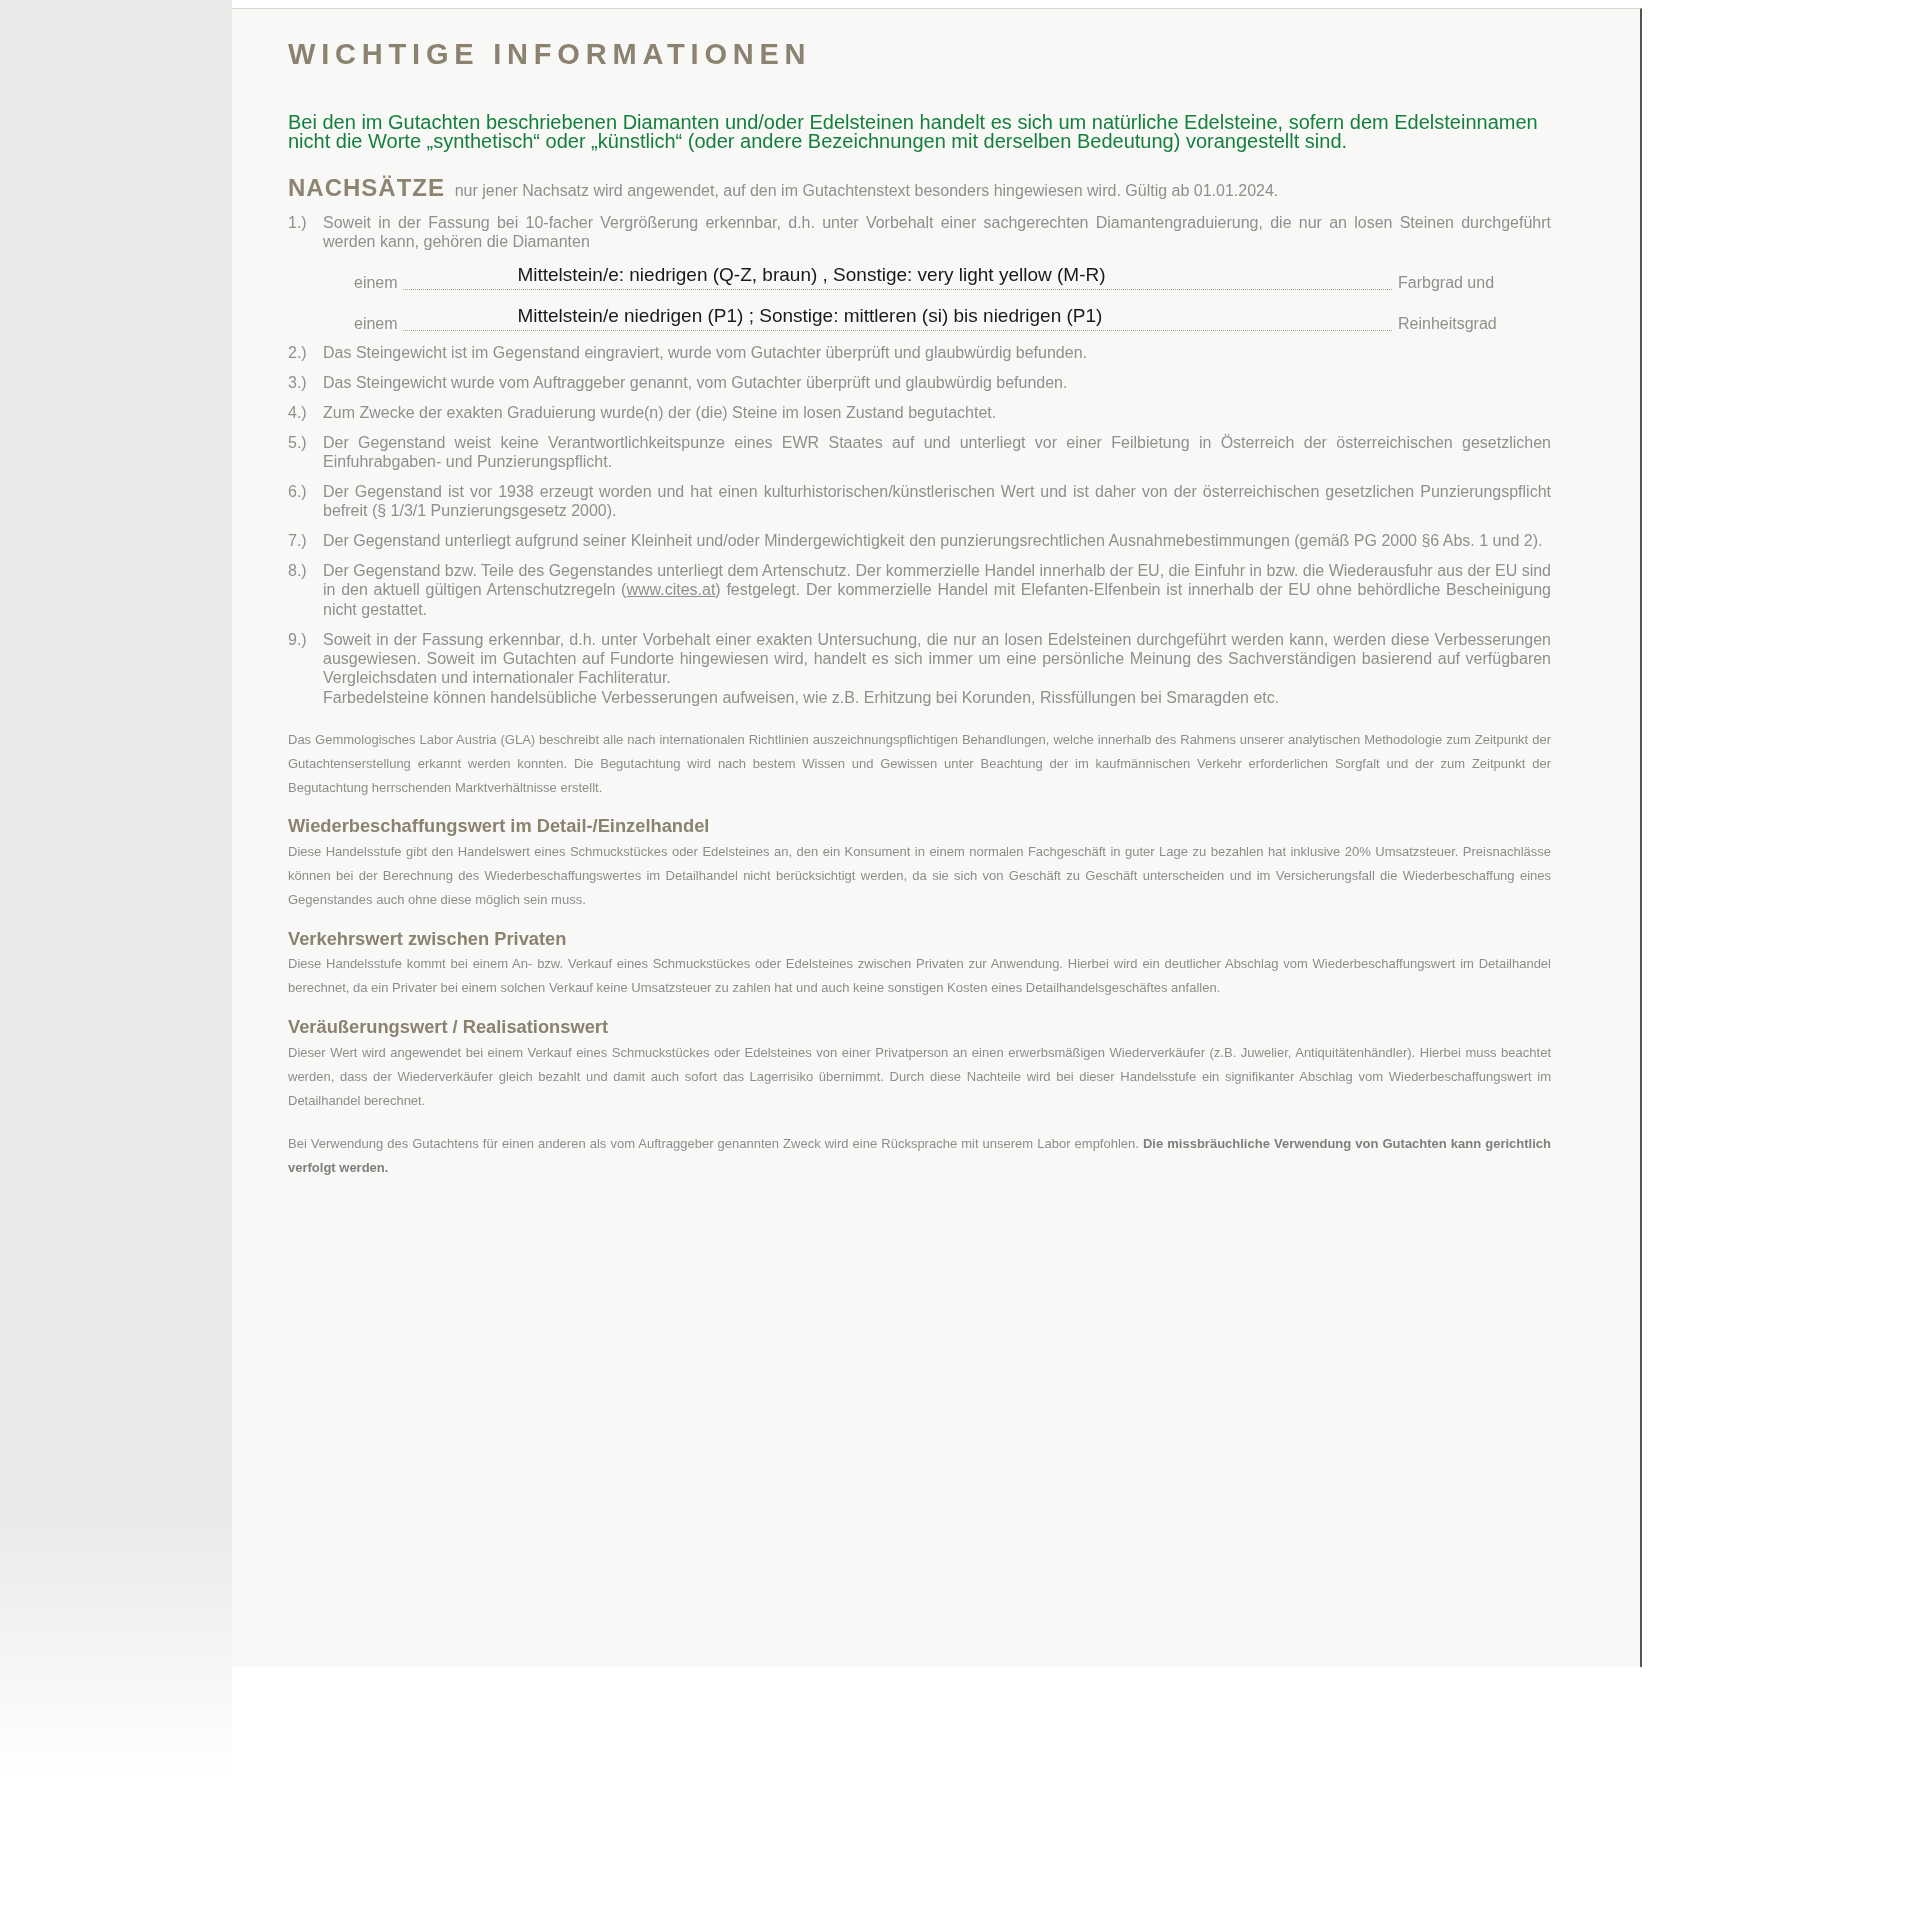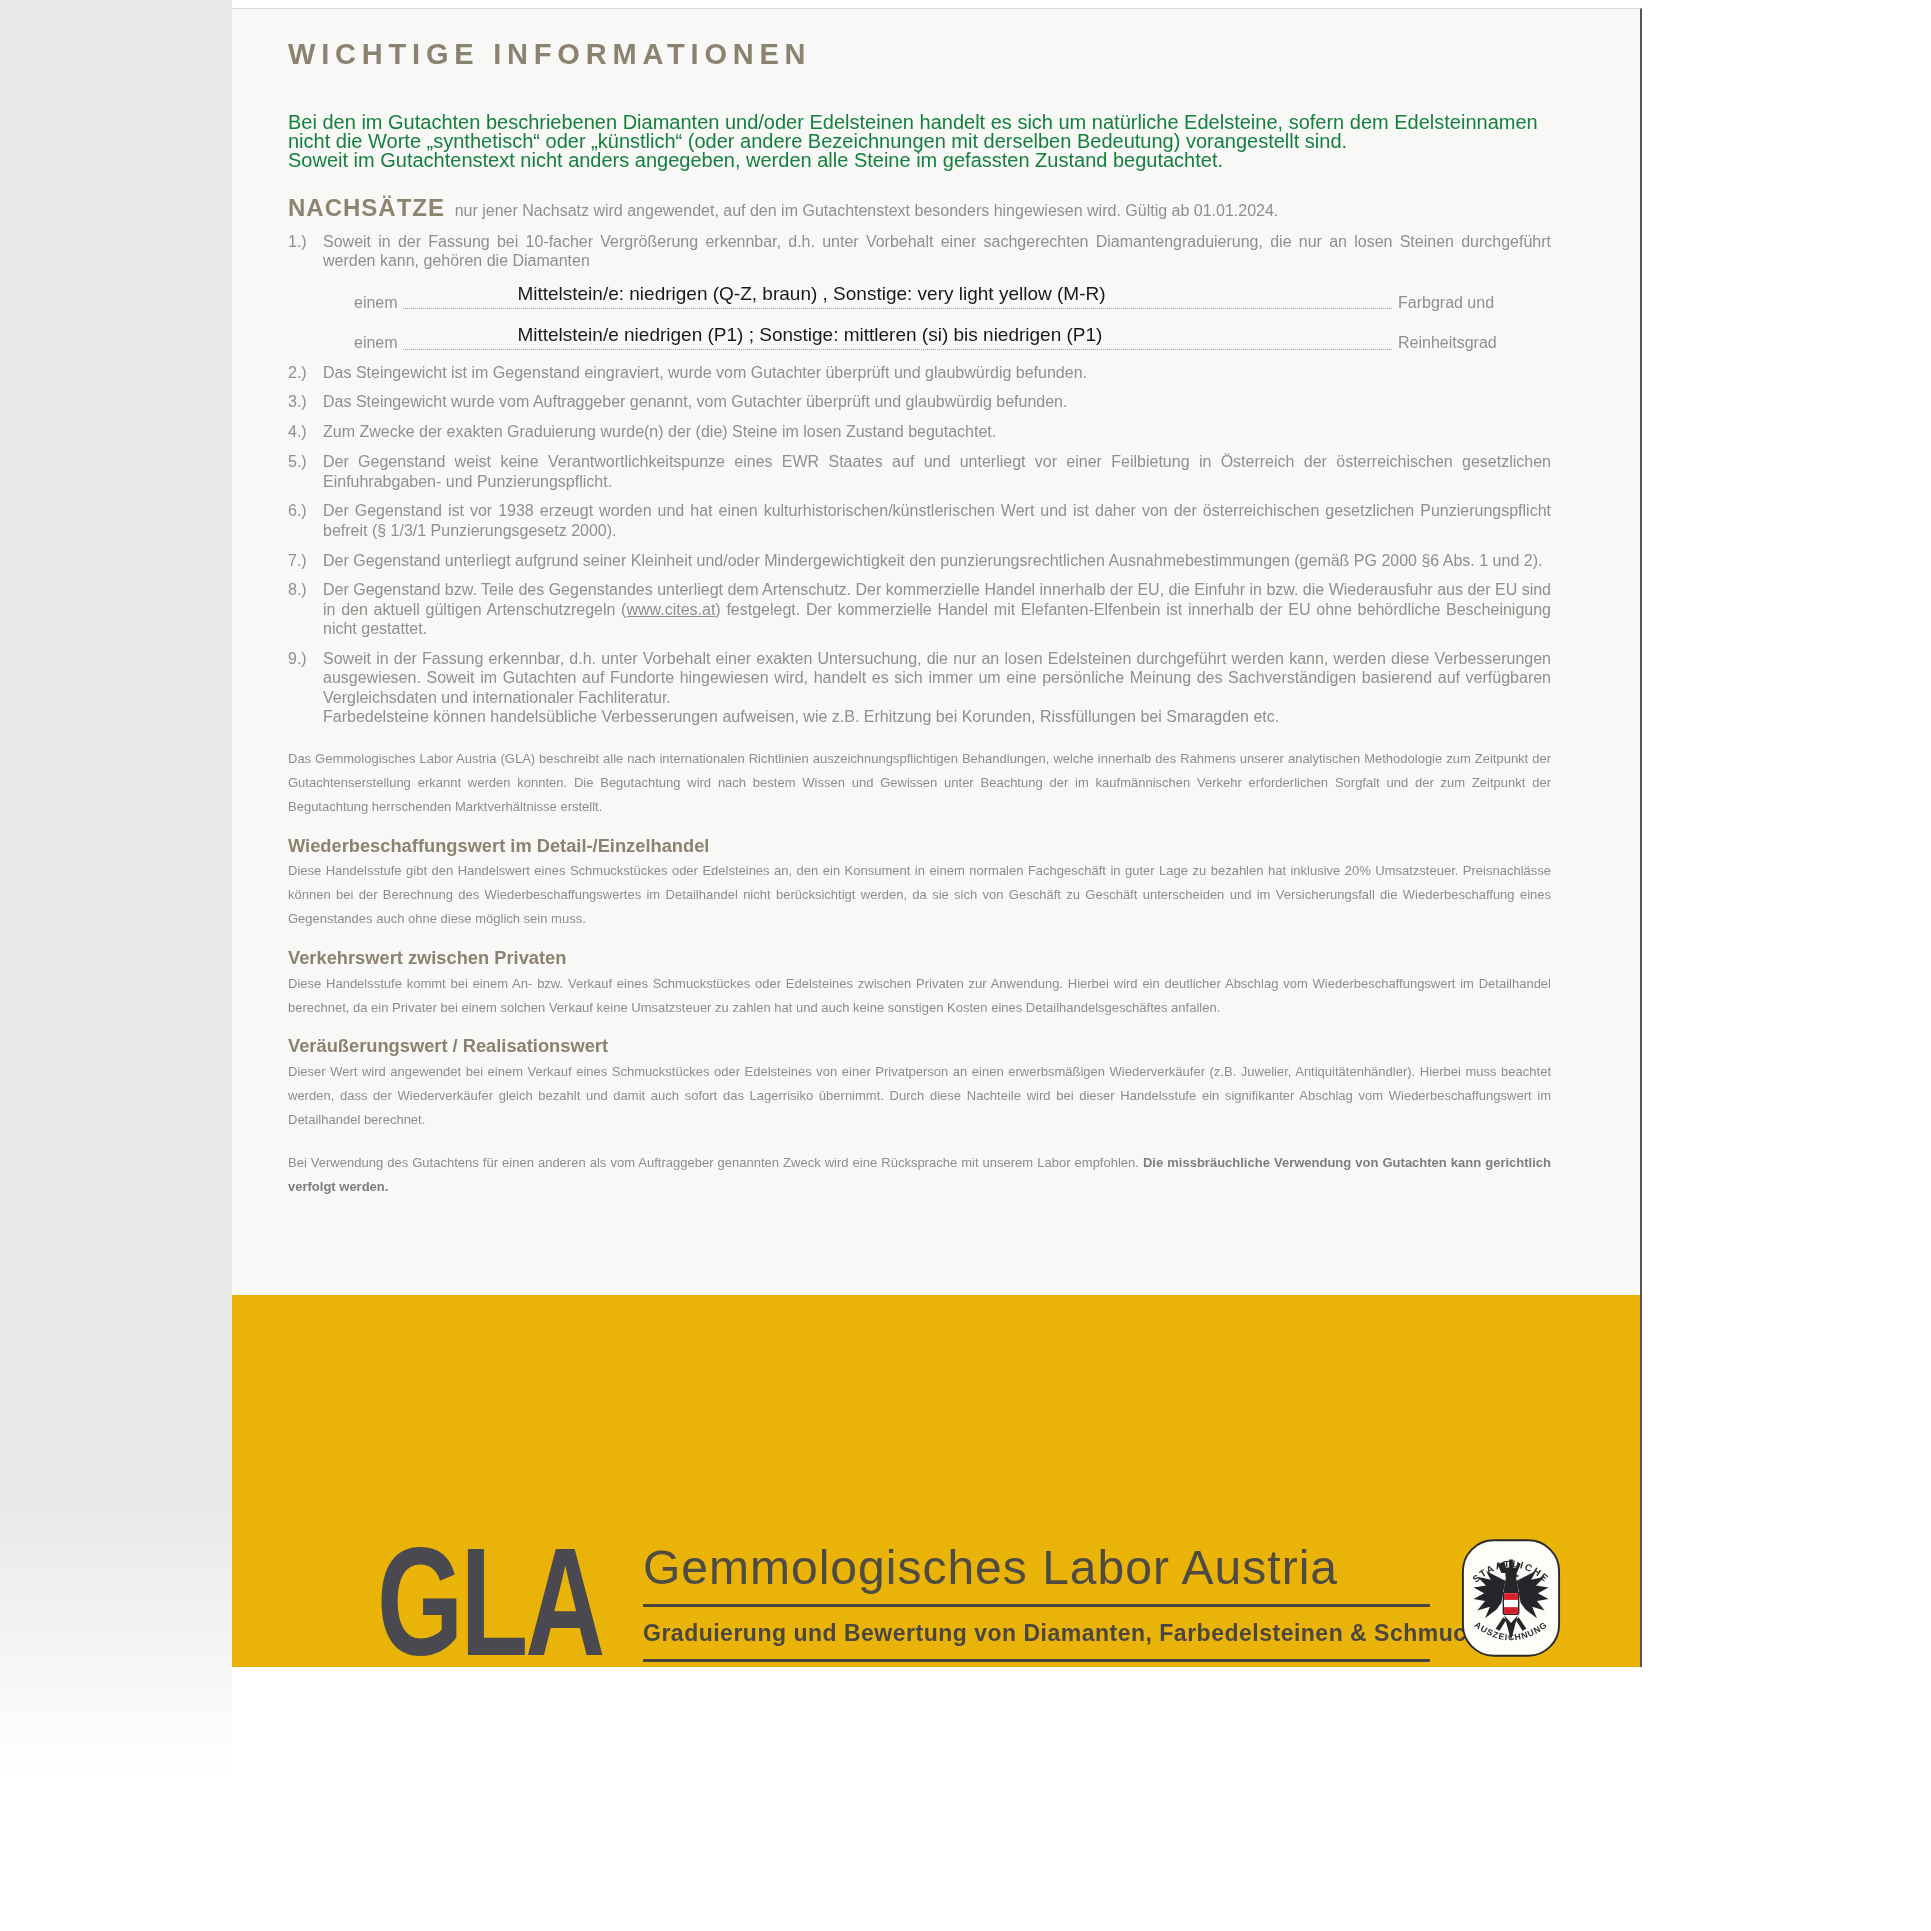--- a/index.html
+++ b/index.html
@@ -2,21 +2,21 @@
 <html><head>
 <meta charset="utf-8">
 <style>
   html,body{margin:0;padding:0;background:#ffffff;}
   body{width:1931px;height:1931px;position:relative;overflow:hidden;
        font-family:"Liberation Sans","DejaVu Sans",sans-serif;}
   .scan-left{position:absolute;left:0;top:0;width:232px;height:1931px;
        background:linear-gradient(to bottom,#e9e9e7 0%,#e9e9e7 78%,#ffffff 92%);}
   .page{position:absolute;left:232px;top:7.7px;width:1410px;height:1659px;
        background:#f8f8f6;border-right:2.9px solid #57554e;border-top:1px solid #d9d9d5;
-       display:flex;flex-direction:column;box-sizing:border-box;overflow:hidden;}
+       display:flex;flex-direction:column;box-sizing:border-box;overflow:hidden;align-items:flex-end;}
   .white-section{min-height:1286px;box-sizing:border-box;padding:29px 89px 0 56px;}
   .doc-title{font-size:29px;font-weight:bold;letter-spacing:5.8px;color:#8b8270;margin:0;}
   .intro{margin-top:42px;font-size:20px;line-height:19.3px;color:#15803d;}
   .intro p{margin:0;}
   .nachsaetze-line{margin-top:23px;font-size:16px;color:#8f8f8d;}
   .nachsaetze-label{font-size:24px;font-weight:bold;color:#8d8572;letter-spacing:1px;margin-right:9.7px;}
   .items{margin-top:7.7px;}
   .item{display:grid;grid-template-columns:35px 1fr;margin-top:10.6px;
         font-size:16px;line-height:19.3px;color:#8f8f8d;}
   .item-text{text-align:justify;}
@@ -50,21 +50,20 @@
 <div class="scan-left"></div>
 
 <div class="page">
 
   <div class="white-section">
 
     <h1 class="doc-title">WICHTIGE INFORMATIONEN</h1>
 
     <div class="intro">
       <p>Bei den im Gutachten beschriebenen Diamanten und/oder Edelsteinen handelt es sich um natürliche Edelsteine, sofern dem Edelsteinnamen nicht die Worte „synthetisch“ oder „künstlich“ (oder andere Bezeichnungen mit derselben Bedeutung) vorangestellt sind.</p>
-      <p>Soweit im Gutachtenstext nicht anders angegeben, werden alle Steine im gefassten Zustand begutachtet.</p>
     </div>
 
     <div class="nachsaetze-line">
       <span class="nachsaetze-label">NACHSÄTZE</span><span>nur jener Nachsatz wird angewendet, auf den im Gutachtenstext besonders hingewiesen wird. Gültig ab 01.01.2024.</span>
     </div>
 
     <div class="items">
 
       <div class="item">
         <span>1.)</span>

